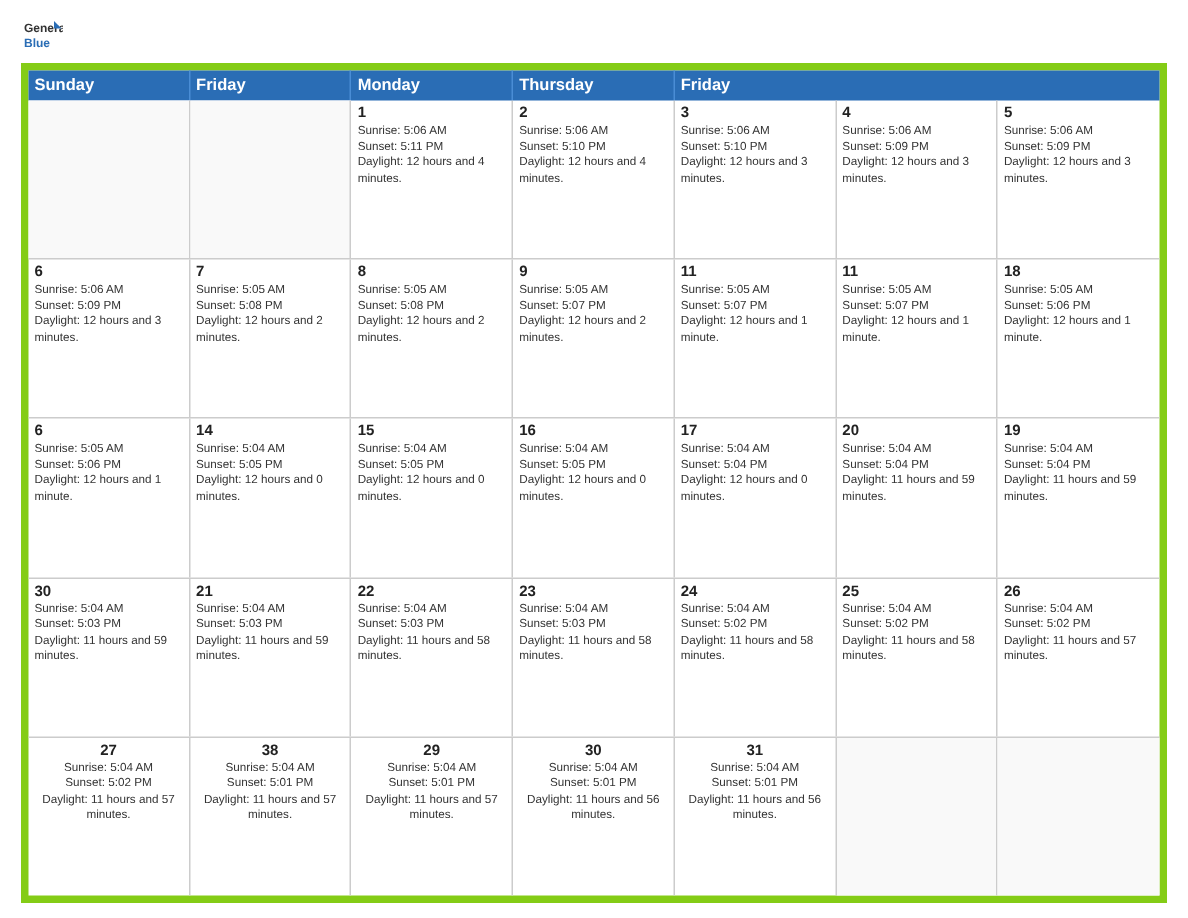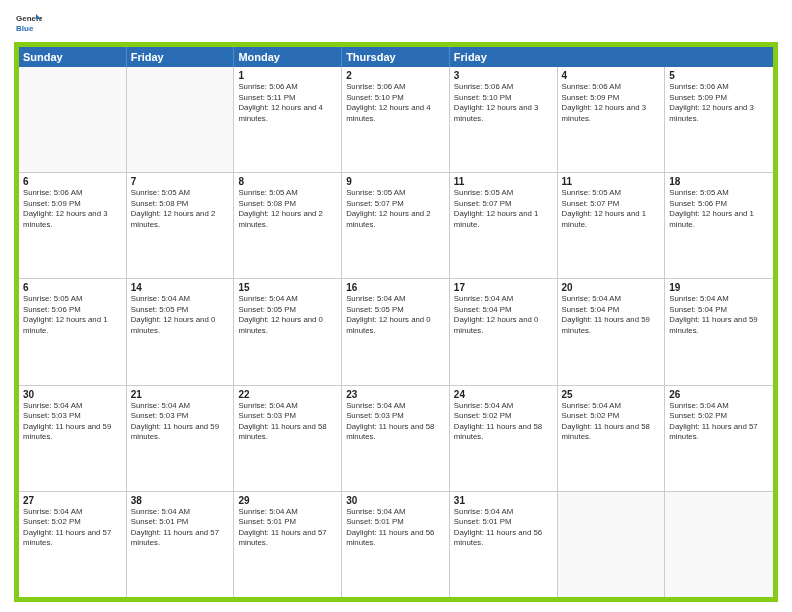--- a/index.html
+++ b/index.html
@@ -66,21 +66,21 @@
       flex: 1;
       display: flex;
       flex-direction: column;
     }
     .cal-row {
       display: grid;
       grid-template-columns: repeat(7, 1fr);
       flex: 1;
       border-bottom: 1px solid #ccc;
     }
-    .cal-row:last-child { border-bottom: none; }
+    .cal-row:last-child { border-bottom: none; text-align: center; }
     .cal-cell {
       border-right: 1px solid #ccc;
       padding: 3px 4px;
       font-size: 8.5px;
       color: #333;
       vertical-align: top;
       min-height: 0;
     }
     .cal-cell:last-child { border-right: none; }
     .cal-cell.empty { background: #f9f9f9; }

